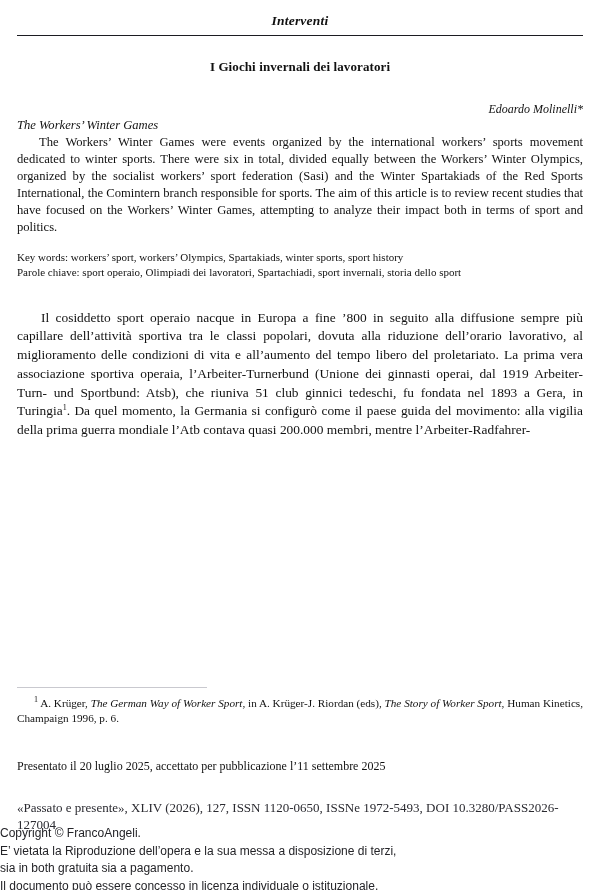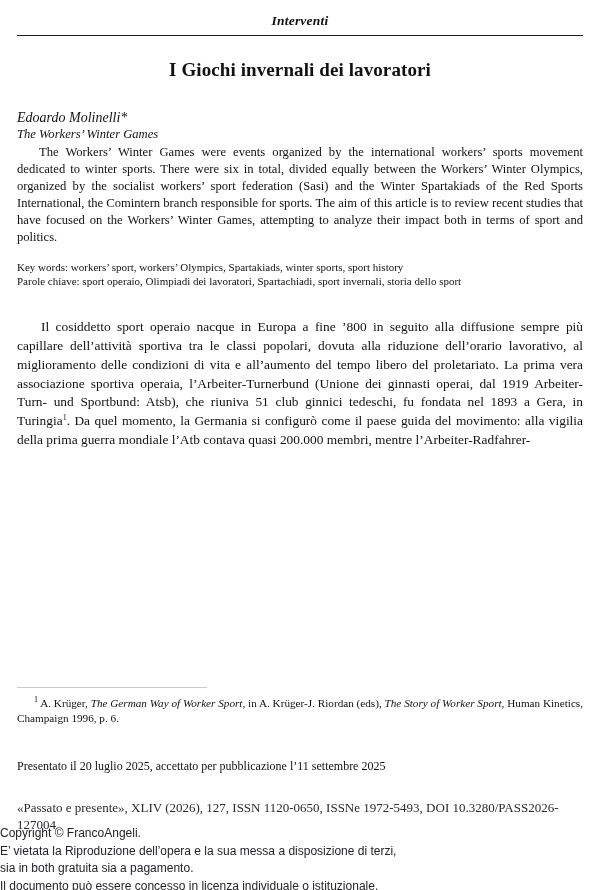--- a/index.html
+++ b/index.html
@@ -45,29 +45,29 @@
   .head-rule {
     height: 0;
     border-top: 1.4px solid #1c1c22;
     margin-top: 6px;
   }
 
   
   .title {
     text-align: center;
     font-weight: bold;
-    font-size: 19px;
+    font-size: 13px;
     letter-spacing: 0.1px;
     margin-top: 23px;
     line-height: 1.2;
   }
   .author {
-    text-align: left;
-    font-style: italic;
-    font-size: 14px;
+    text-align: right;
+    font-style: italic;
+    font-size: 12px;
     margin-top: 28px;
     line-height: 1.2;
   }
 
   
   .abstract-block {
     font-size: 12.6px;
   }
   .abstract-heading {
     font-style: italic;

